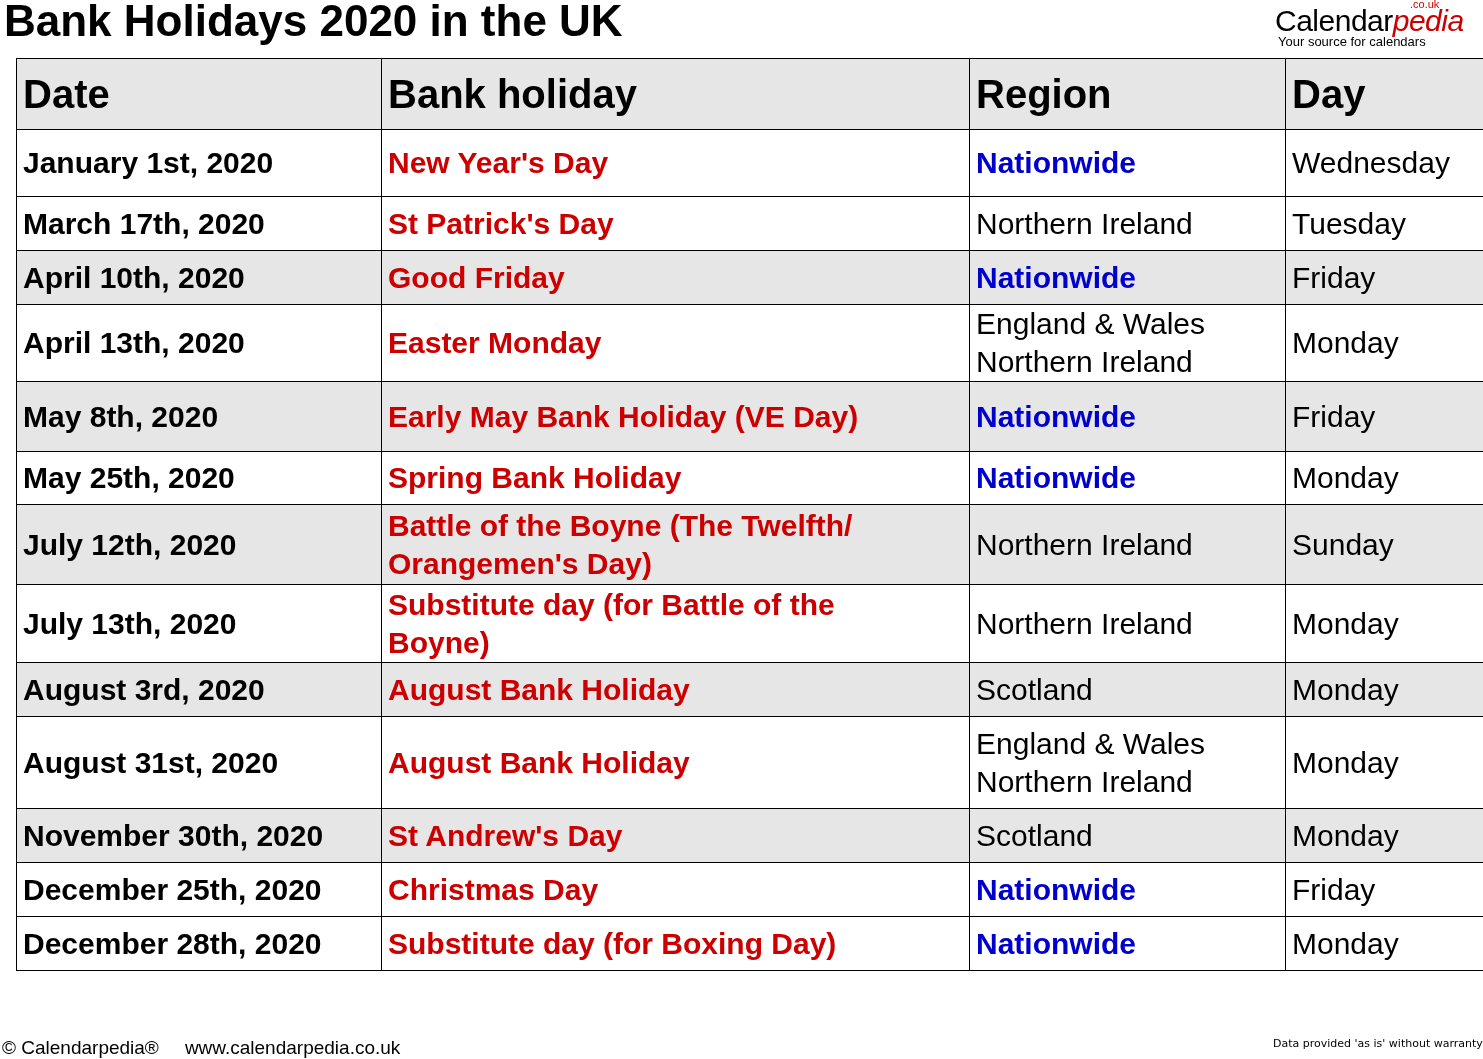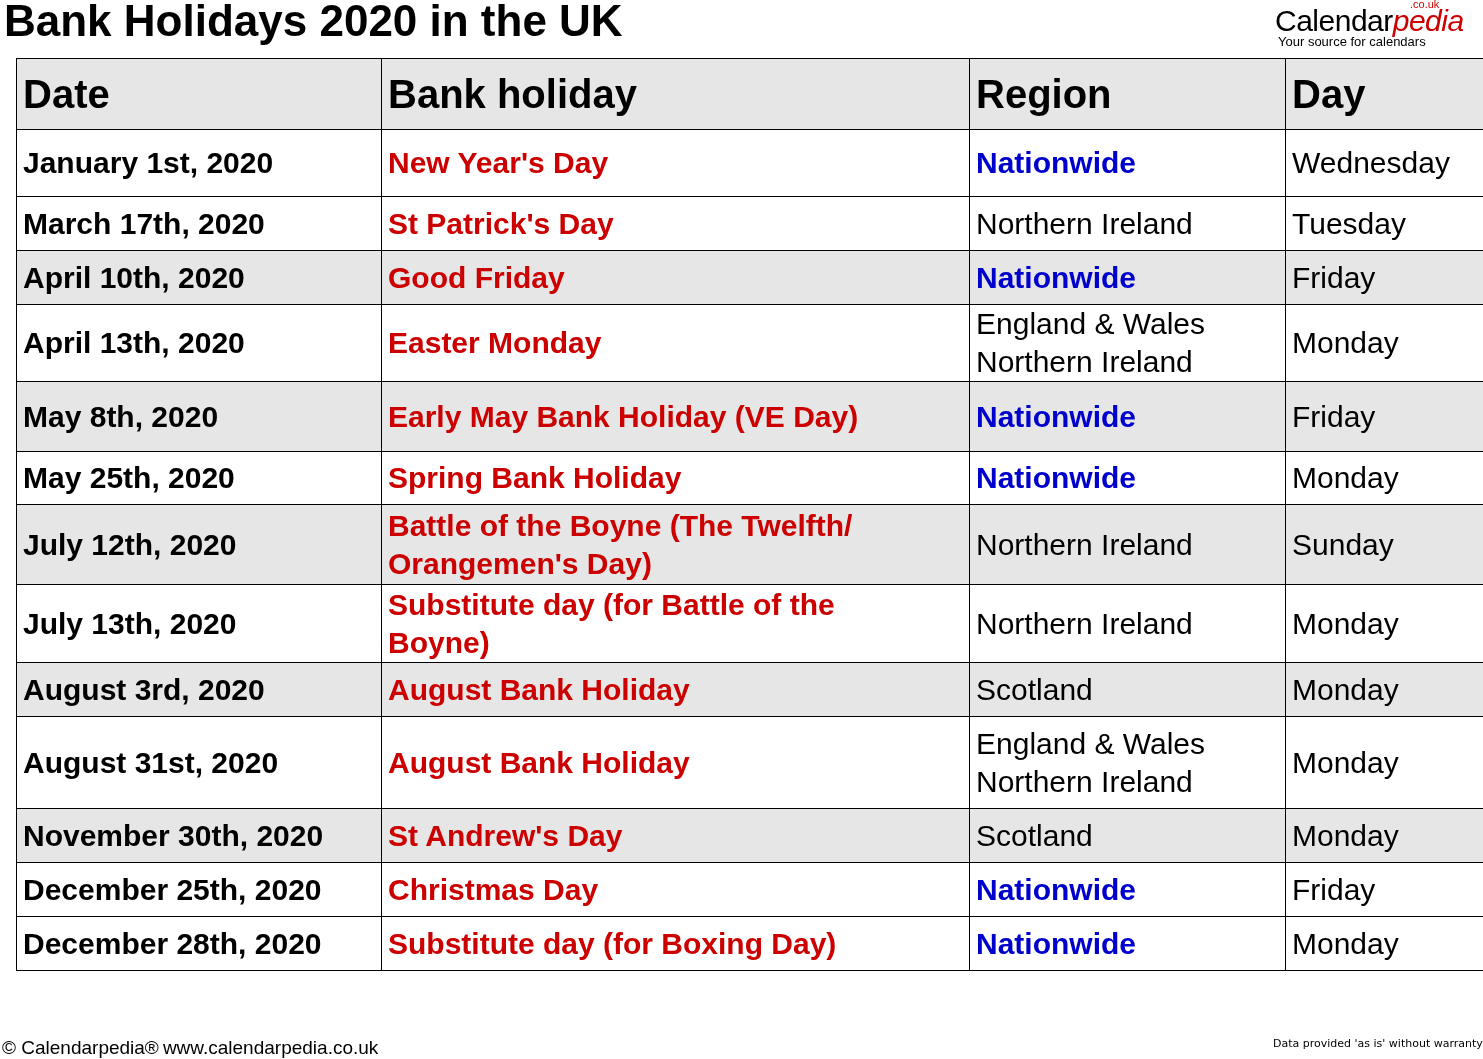--- a/index.html
+++ b/index.html
@@ -11,21 +11,21 @@
   .logo .couk { position: absolute; left: 145px; top: -2px; font-size: 11px; color: #cc0000; }
   .logo .tag { position: absolute; left: 13px; top: 34px; font-size: 13px; }
   table { position: absolute; left: 16px; top: 58px; border-collapse: collapse; width: 1482px; table-layout: fixed; }
   td, th { border: 1px solid #000; padding: 0 6px; text-align: left; vertical-align: middle; font-size: 30px; line-height: 38px; overflow: hidden; }
   th { height: 70px; background: #e6e6e6; font-size: 40px; font-weight: bold; }
   tr.shade td { background: #e6e6e6; }
   .date { font-weight: bold; }
   .holiday { font-weight: bold; color: #cc0000; }
   .region.nat { font-weight: bold; color: #0000cc; }
   .footer-left { position: absolute; left: 2px; top: 1037px; font-size: 19px; }
-  .footer-left .url { margin-left: 4px; }
+  .footer-left .url { margin-left: 26px; }
   .footer-right { position: absolute; left: 1273px; top: 1037px; font-size: 11px; font-family: "DejaVu Sans", sans-serif; }
 </style>
 </head>
 <body>
 
 <div class="title">Bank Holidays 2020 in the UK</div>
 
 <div class="logo">
   <span class="couk">.co.uk</span>
   <div class="brand">

